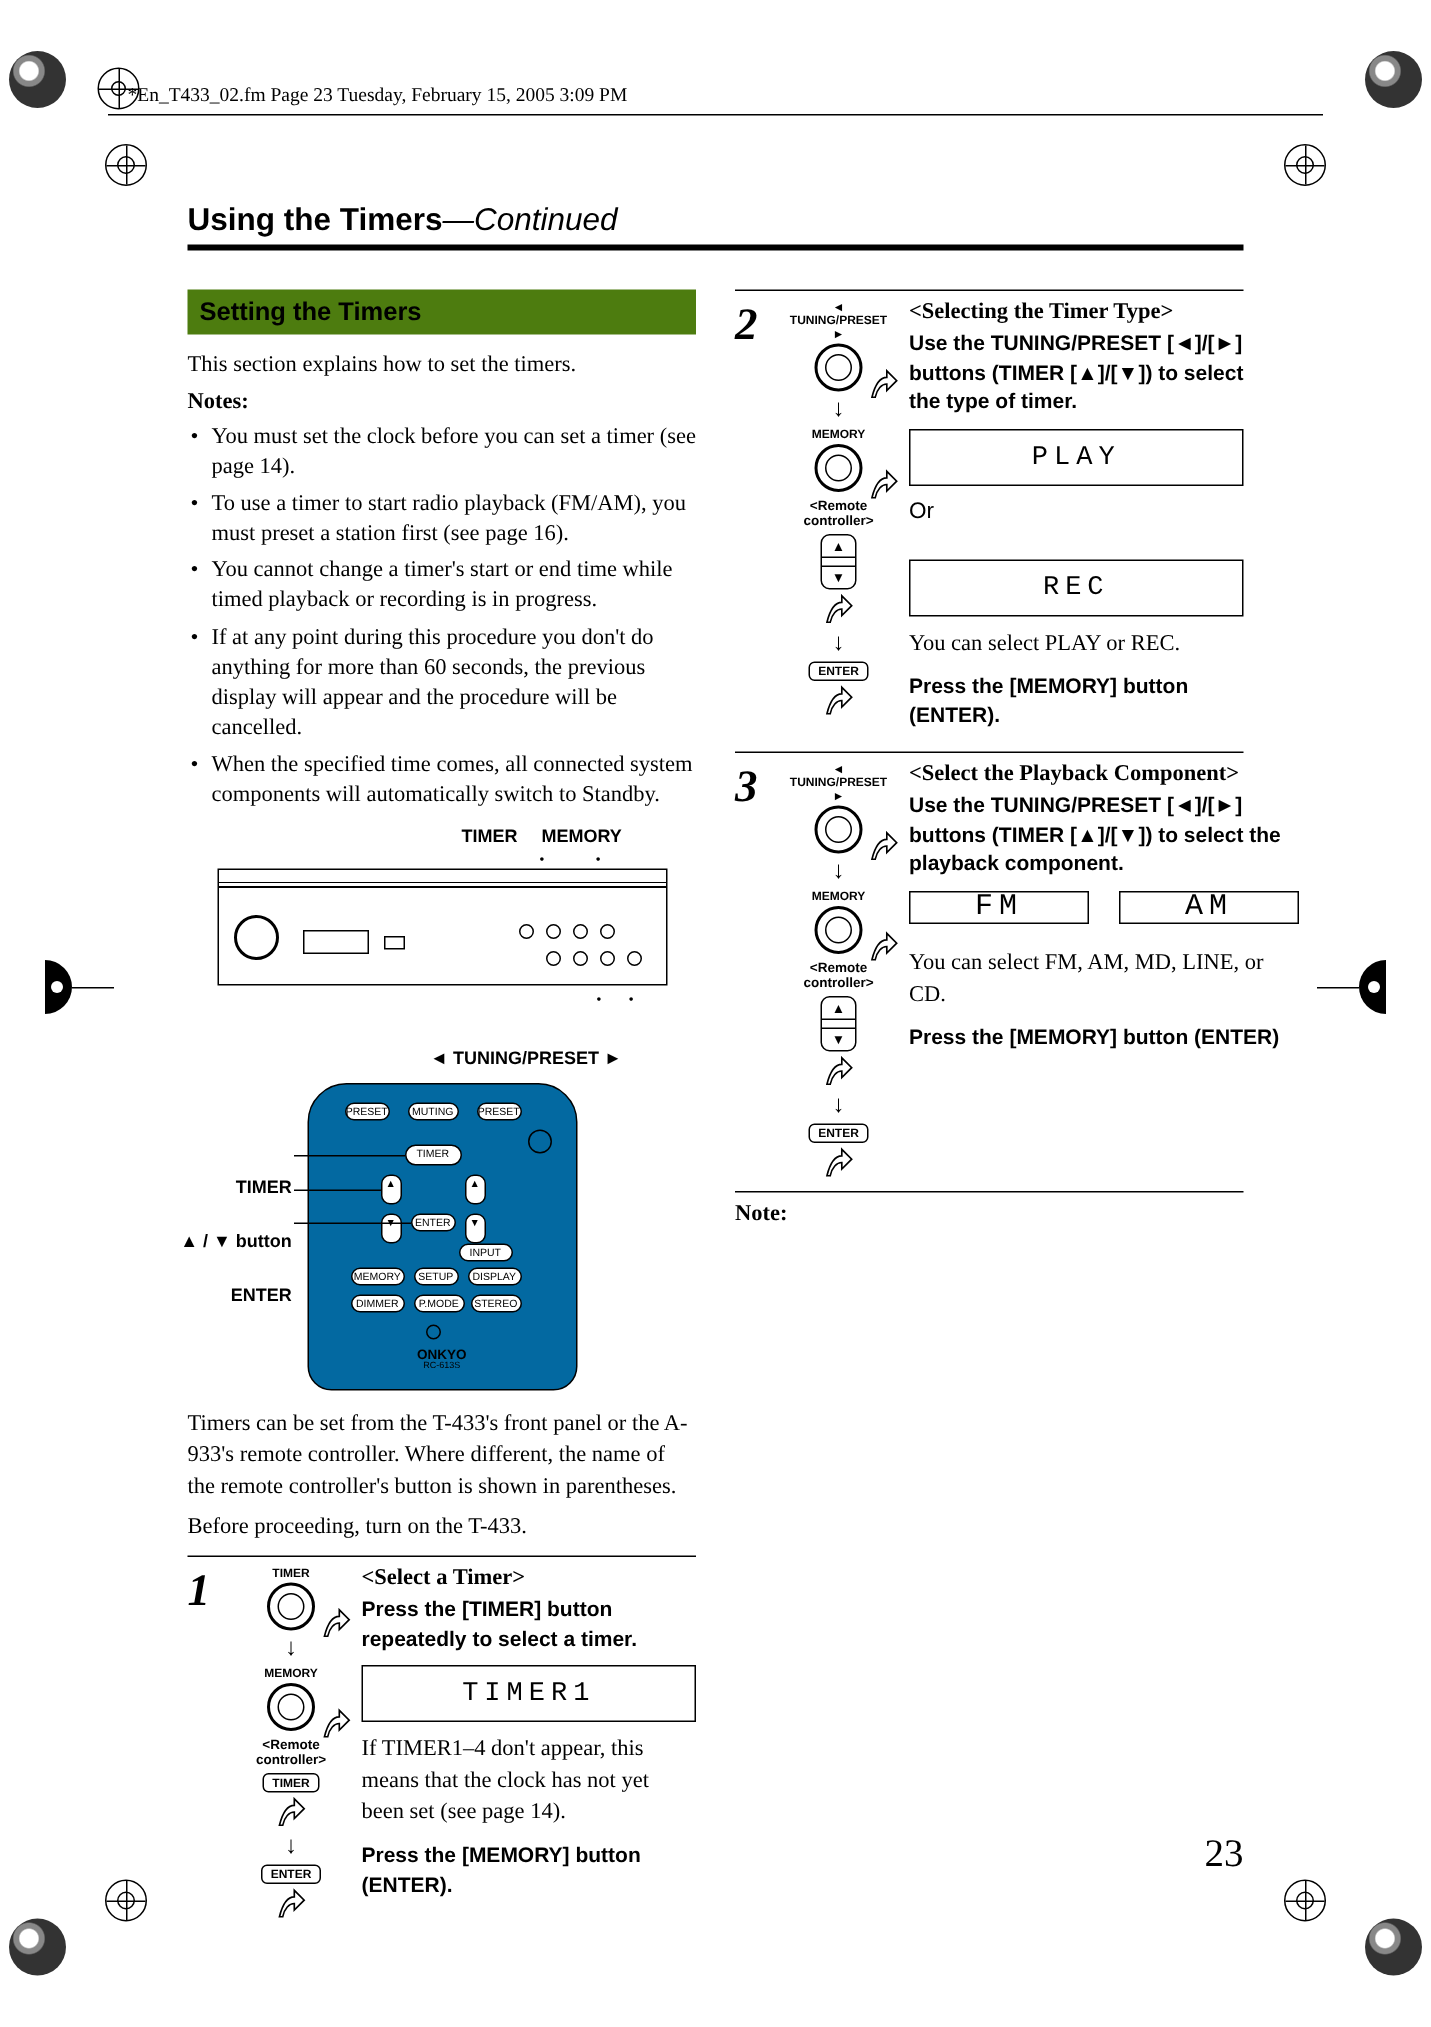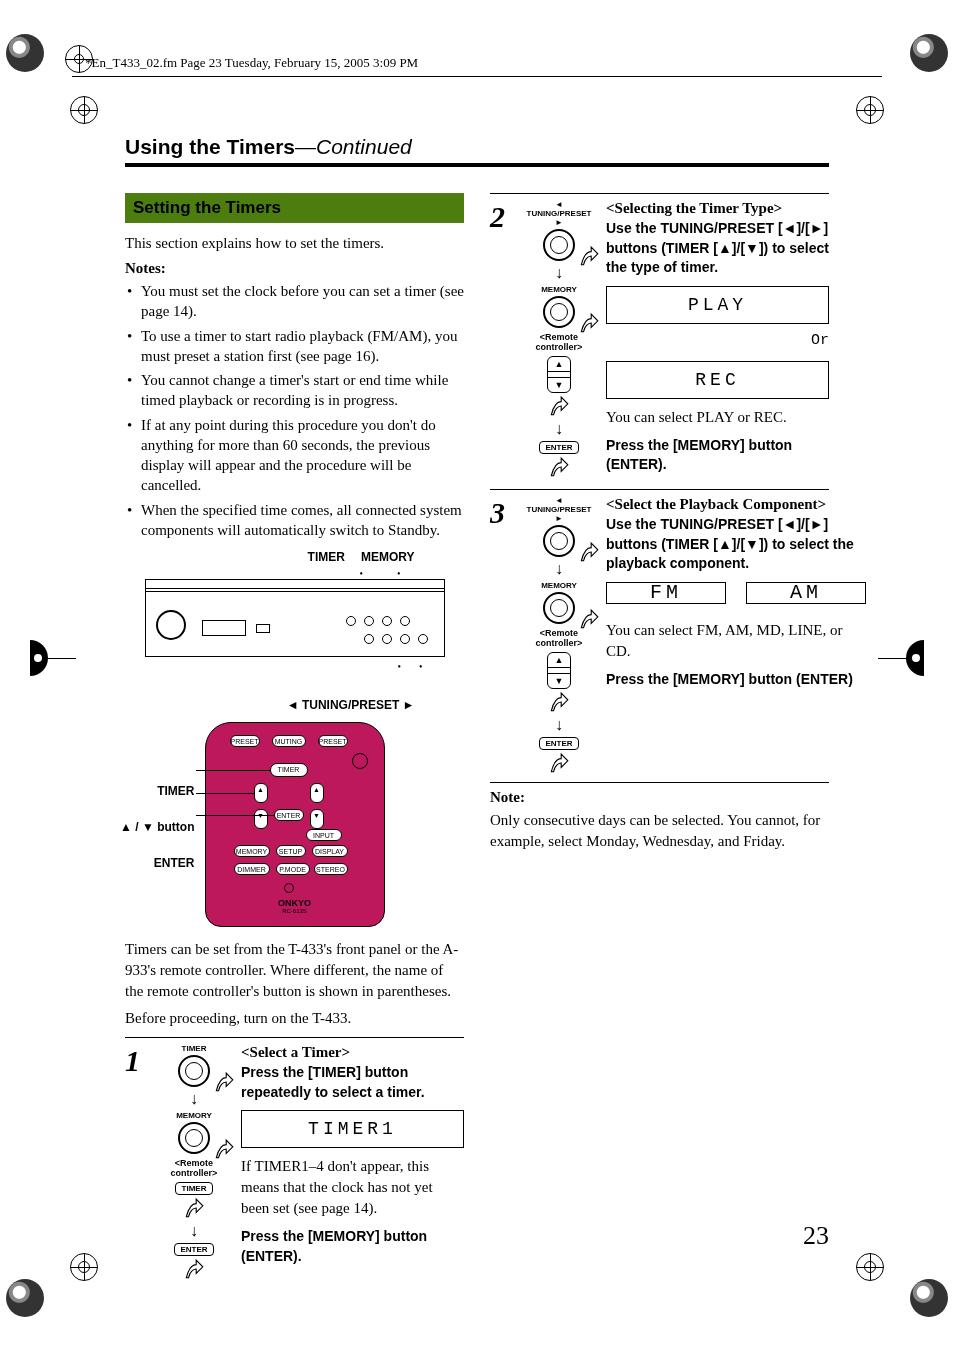--- a/index.html
+++ b/index.html
@@ -146,21 +146,21 @@
     position:relative;
   }
   .remote-labels{
     position:absolute;left:-90px;top:40px;
     font-family:Arial,sans-serif;font-weight:bold;font-size:12px;
     text-align:right;width:80px;
   }
   .remote-labels div{margin:22px 0;}
   .remote-body{
     border:1.5px solid #000;border-radius:26px 26px 16px 16px;
-    height:205px;position:relative;background:#be185d;
+    height:205px;position:relative;background:#0369a1;
   }
   .r-btn{position:absolute;border:1px solid #000;border-radius:6px;font-size:7px;
     font-family:Arial;text-align:center;line-height:11px;background:#fff;}
   .r-circ{position:absolute;border:1px solid #000;border-radius:50%;}
 
   .paratext{font-size:15px;line-height:1.4;margin-bottom:6px;}
 
   .steps{margin-top:8px;}
   .steprule{border-top:1px solid #000;margin-bottom:6px;}
   .step{
@@ -215,21 +215,21 @@
     margin-bottom:8px;
   }
   .lcd{
     border:1.5px solid #000;height:38px;position:relative;
     font-family:"Courier New",monospace;letter-spacing:4px;
     font-size:18px;display:flex;align-items:center;justify-content:center;
     margin-bottom:8px;background:#fff;
   }
   .lcd.small{width:120px;display:inline-flex;height:22px;font-size:20px;}
   .lcd-row{display:flex;gap:20px;align-items:center;margin-bottom:8px;}
-  .or-label{text-align:right;font-family:Liberation Mono, monospace;font-size:15px;margin-bottom:12px;}
+  .or-label{text-align:left;font-family:Liberation Sans, sans-serif;font-size:15px;margin-bottom:24px;}
 
   .inline-glyph{font-family:Arial,sans-serif;}
   .tri-l::before{content:"◄";}
   .tri-r::before{content:"►";}
   .tri-u::before{content:"▲";}
   .tri-d::before{content:"▼";}
 
   .page-num{
     position:absolute;right:125px;bottom:100px;
     font-family:"Times New Roman",serif;font-size:26px;
@@ -538,21 +538,20 @@
             <div class="lcd small">FM</div>
             <div class="lcd small">AM</div>
           </div>
           <div class="step-text">You can select FM, AM, MD, LINE, or CD.</div>
           <div class="step-instr">Press the [MEMORY] button (ENTER)</div>
         </div>
       </div>
       <div class="steprule" style="margin-top:6px;"></div>
 
       <div class="notes-head" style="margin-top:6px;">Note:</div>
-      <div class="paratext">Only consecutive days can be selected. You cannot, for example, select Monday, Wednesday, and Friday.</div>
 
     </div>
   </div>
 </div>
 
 <div class="page-num">23</div>
 
 <div style="height:1351px;"></div>
 
 </body></html>

